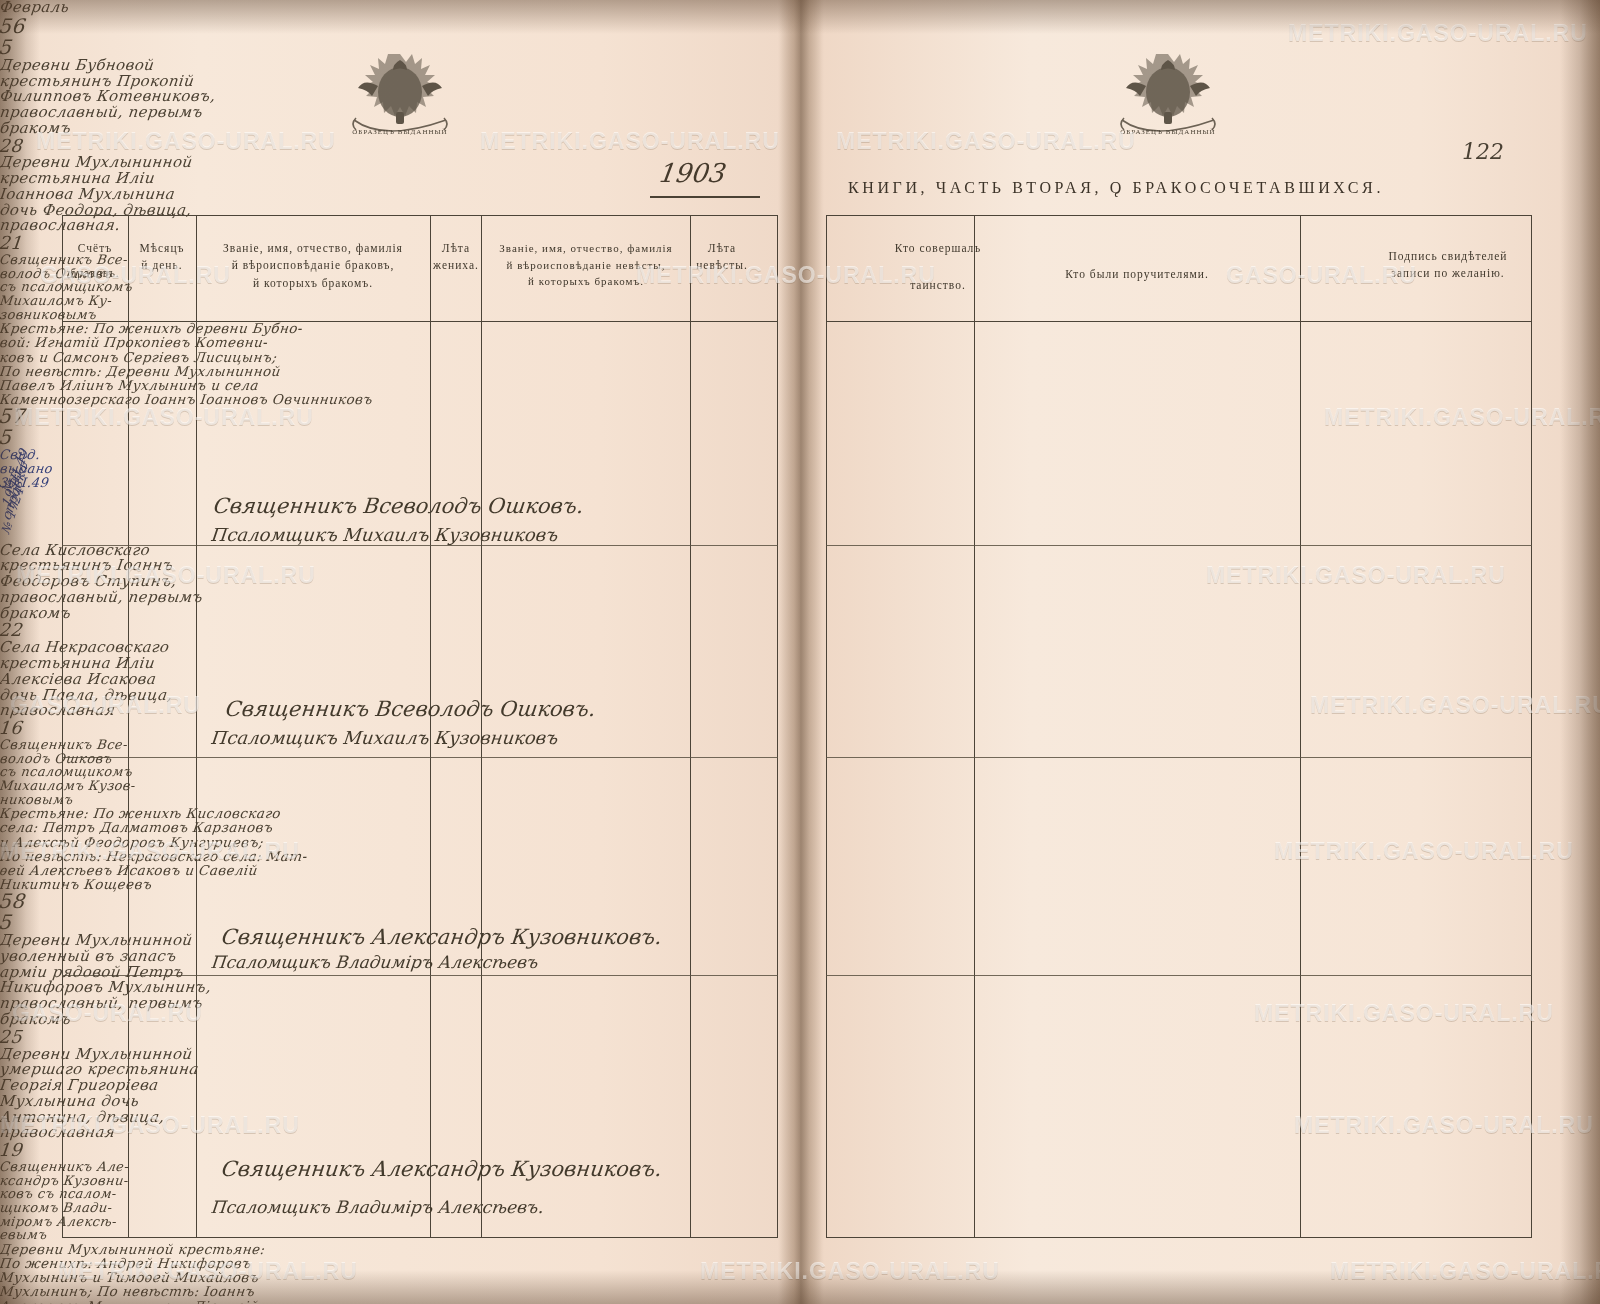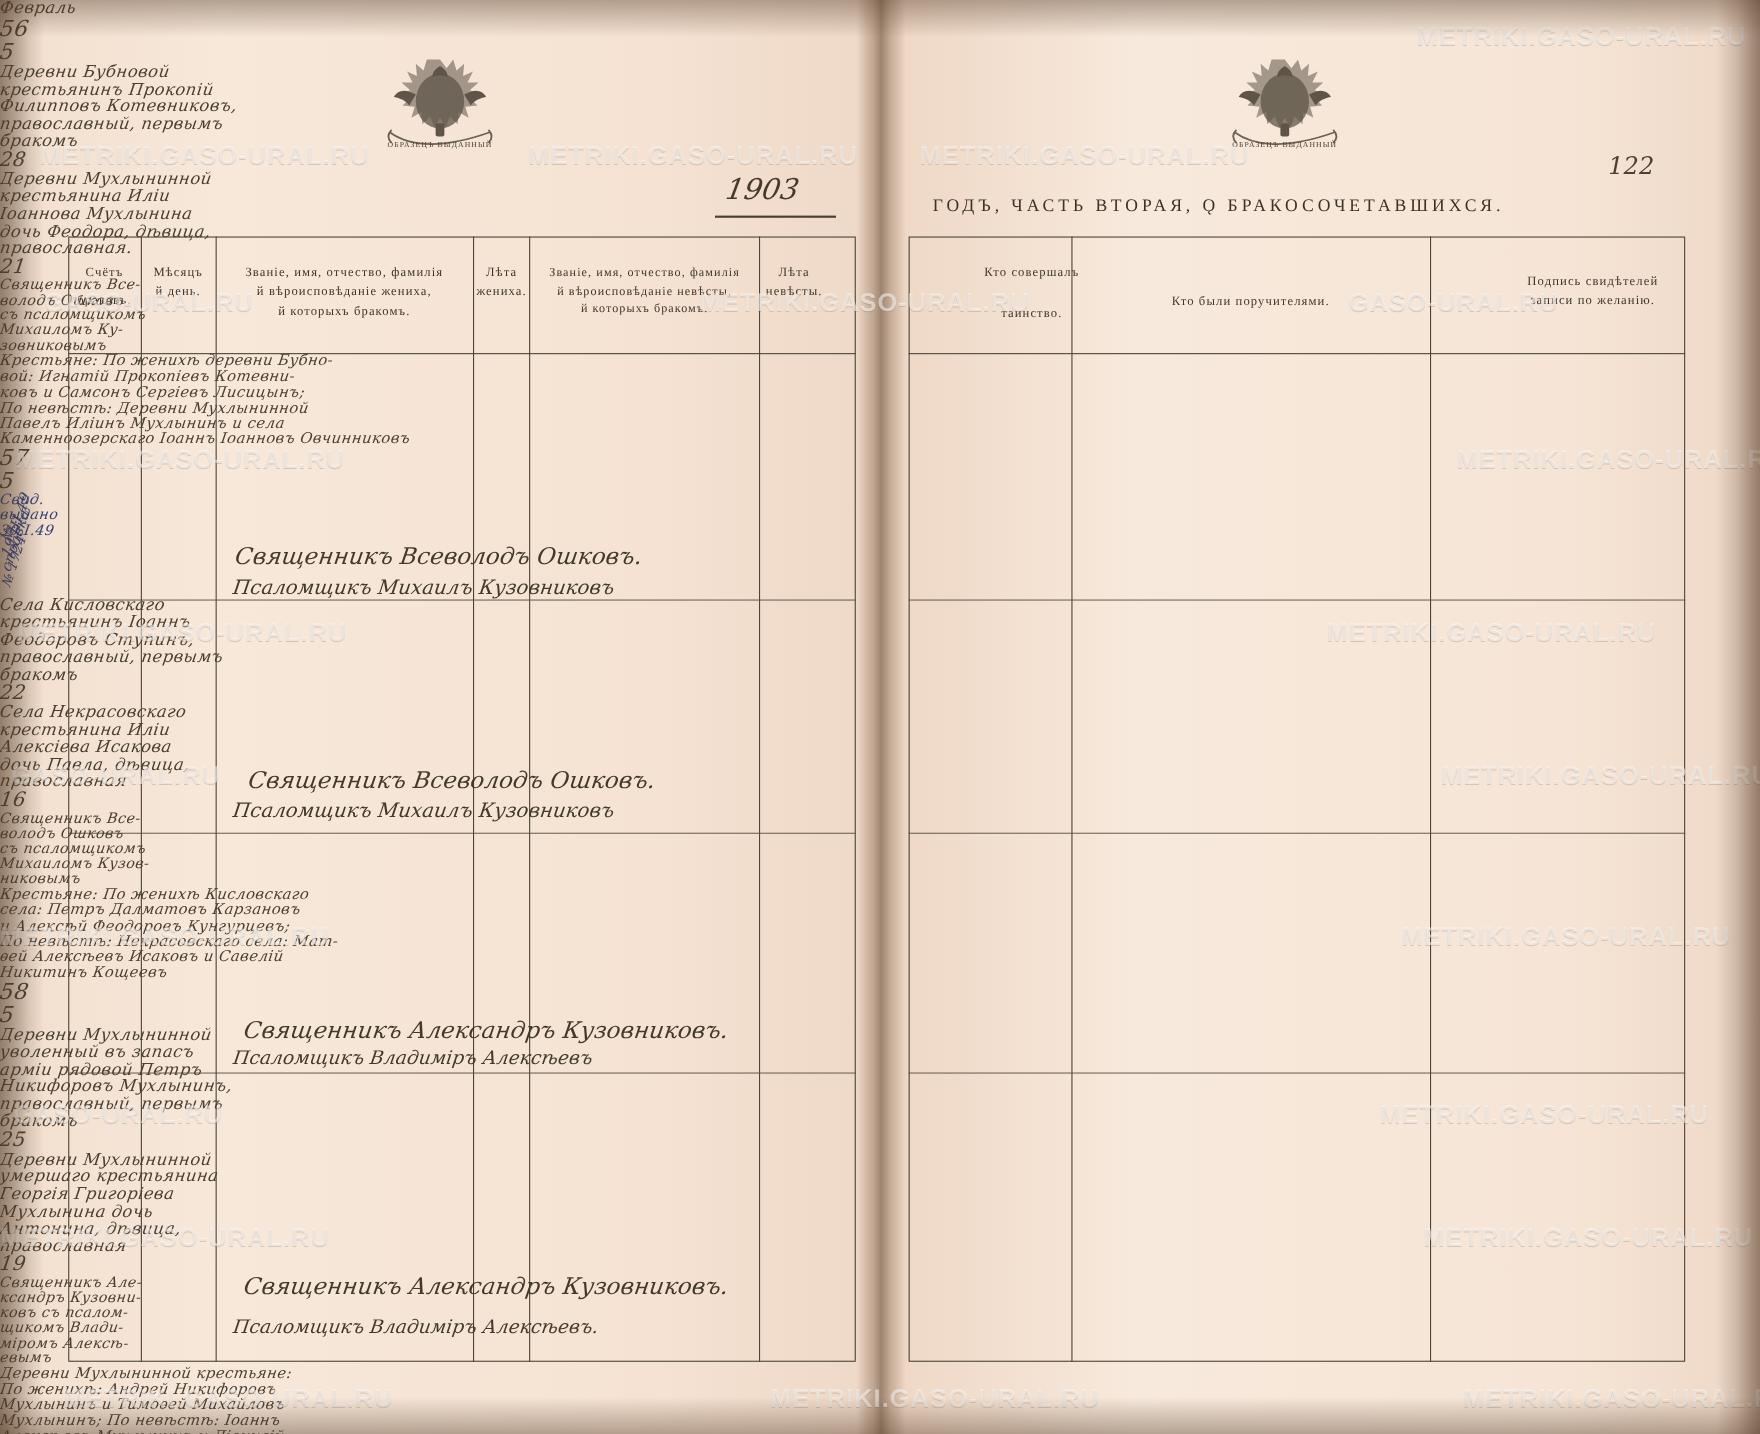--- a/index.html
+++ b/index.html
@@ -206,21 +206,21 @@
         <path d="M14 74 q30 22 92 0"></path>
         <path d="M16 72 q-6 6 0 12"></path>
         <path d="M104 72 q6 6 0 12"></path>
       </g>
       <text x="60" y="88" font-size="7" fill="#4a4134" text-anchor="middle" font-family="Liberation Serif, serif" letter-spacing="1">ОБРАЗЕЦЪ ВЫДАННЫЙ</text>
     </svg>
   </div>
 
   <div class="yearbox" style="left:660px;top:158px;">1903</div>
   <div class="yearline" style="left:650px;top:196px;width:110px;"></div>
-  <div class="title-right ink" style="left:848px;top:179px;">ГОДЪ, ЧАСТЬ ВТОРАЯ, Ǫ БРАКОСОЧЕТАВШИХСЯ.</div>
+  <div class="title-right ink" style="left:848px;top:179px;">КНИГИ, ЧАСТЬ ВТОРАЯ, Ǫ БРАКОСОЧЕТАВШИХСЯ.</div>
   <div class="pagenum" style="left:1462px;top:139px;">122</div>
 
   <div class="frame" style="left:62px;top:215px;width:716px;height:1023px;"></div>
 
   <div class="vline" style="left:128px;top:215px;height:1023px;"></div>
   <div class="vline" style="left:196px;top:215px;height:1023px;"></div>
   <div class="vline" style="left:430px;top:215px;height:1023px;"></div>
   <div class="vline" style="left:481px;top:215px;height:1023px;"></div>
   <div class="vline" style="left:690px;top:215px;height:1023px;"></div>
 
@@ -233,21 +233,21 @@
   <div class="colhead" style="left:64px;top:240px;width:62px;">
     <div>Счётъ</div>
     <div style="margin-top:8px;">браковъ.</div>
   </div>
   <div class="colhead" style="left:130px;top:240px;width:64px;">
     <div>Мѣсяцъ</div>
     <div>й день.</div>
   </div>
   <div class="colhead" style="left:198px;top:240px;width:230px;">
     <div>Званіе, имя, отчество, фамилія</div>
-    <div>й вѣроисповѣданіе жениха,</div>
+    <div>й вѣроисповѣданіе браковъ,</div>
     <div>й которыхъ бракомъ.</div>
   </div>
   <div class="colhead" style="left:432px;top:240px;width:48px;">
     <div>Лѣта</div>
     <div>жениха.</div>
   </div>
   <div class="colhead" style="left:483px;top:240px;width:206px;">
     <div style="font-size:11px;">Званіе, имя, отчество, фамилія</div>
     <div style="font-size:11px;">й вѣроисповѣданіе невѣсты,</div>
     <div style="font-size:11px;">й которыхъ бракомъ.</div>

